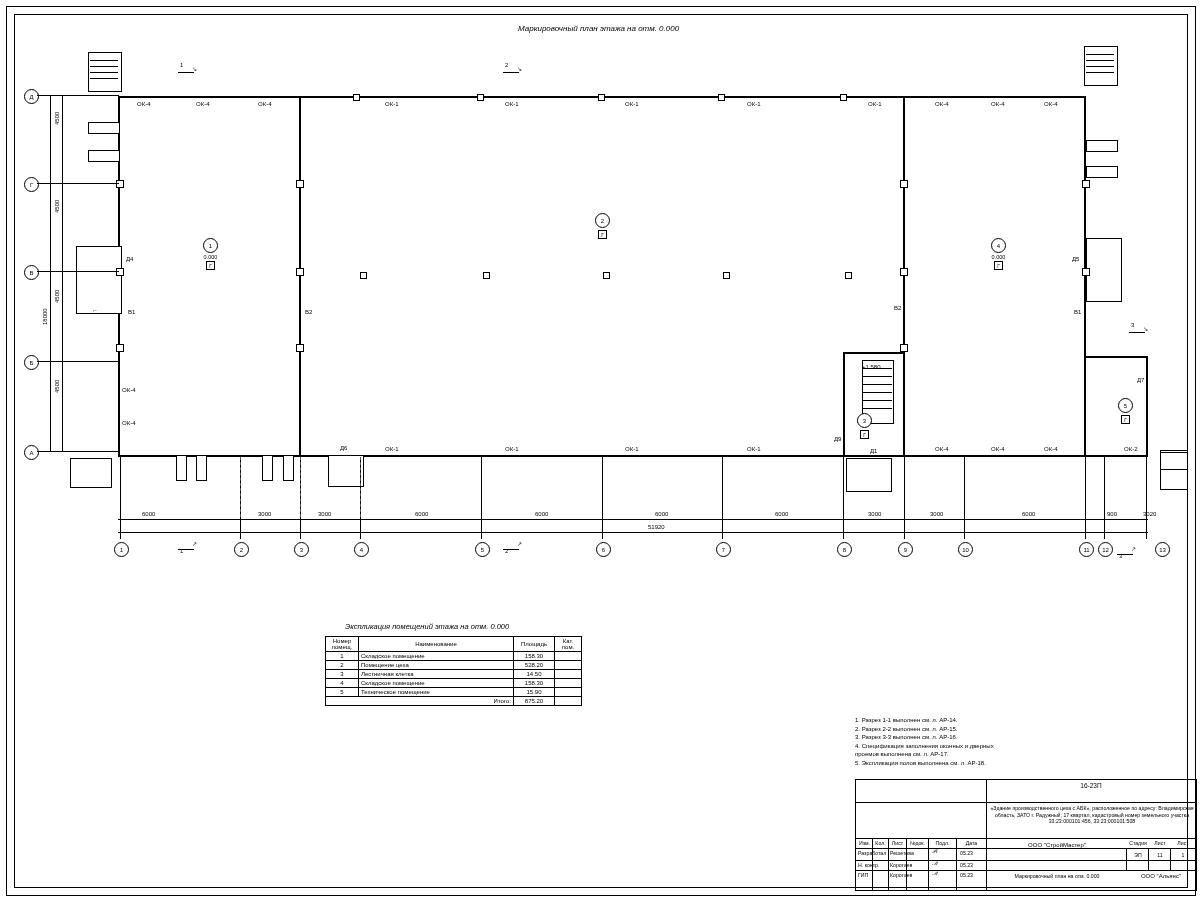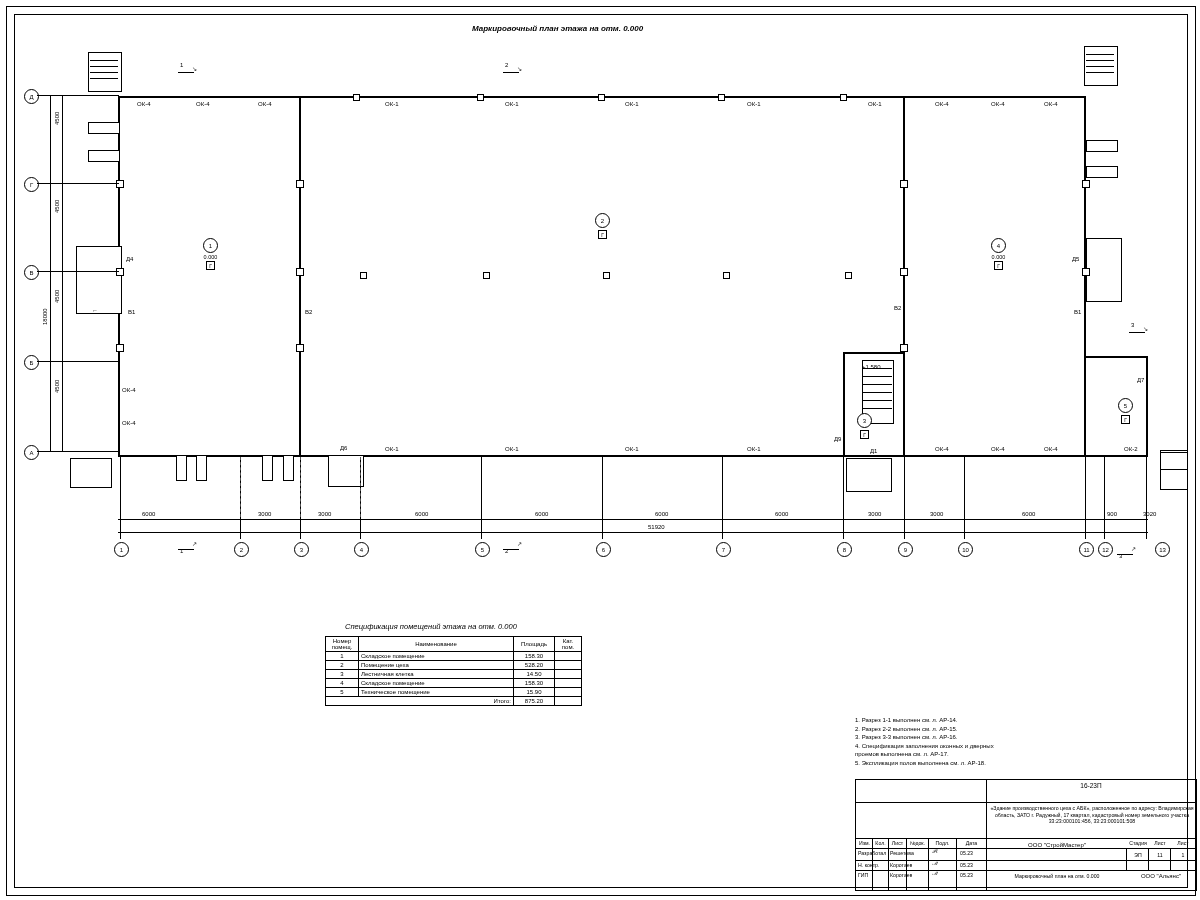--- a/index.html
+++ b/index.html
@@ -30,21 +30,21 @@
   .sig{font-family:"Liberation Serif",serif;font-style:italic;font-size:7px;}
 </style>
 </head>
 <body>
 
 <div id="sheet">
 
   <div class="frame" style="left:6px;top:6px;width:1188px;height:888px;"></div>
   <div class="frame" style="left:14px;top:14px;width:1172px;height:872px;"></div>
 
-  <div class="txt title-plan" style="left:472px;top:25px;font-weight:bold;">Маркировочный план этажа на отм. 0.000</div>
+  <div class="txt title-plan" style="left:518px;top:25px;">Маркировочный план этажа на отм. 0.000</div>
 
   <div class="wall" style="left:118px;top:96px;width:968px;height:2px;"></div>
   <div class="wall" style="left:118px;top:455px;width:1030px;height:2px;"></div>
   <div class="wall" style="left:118px;top:96px;width:2px;height:361px;"></div>
   <div class="wall" style="left:1084px;top:96px;width:2px;height:262px;"></div>
   <div class="wall" style="left:1084px;top:356px;width:62px;height:2px;"></div>
   <div class="wall" style="left:1146px;top:356px;width:2px;height:101px;"></div>
 
   <div class="wall" style="left:299px;top:96px;width:2px;height:361px;"></div>
   <div class="wall" style="left:903px;top:96px;width:2px;height:361px;"></div>
@@ -254,21 +254,21 @@
   <div class="ln hl" style="left:503px;top:549px;width:16px;"></div>
   <div class="txt" style="left:517px;top:541px;">↗</div>
   <div class="sec-mark" style="left:1119px;top:553px;"><span>3</span></div>
   <div class="ln hl" style="left:1117px;top:554px;width:16px;"></div>
   <div class="txt" style="left:1131px;top:546px;">↗</div>
 
   <div class="dash" style="left:240px;top:457px;height:60px;"></div>
   <div class="dash" style="left:300px;top:457px;height:60px;"></div>
   <div class="dash" style="left:360px;top:457px;height:60px;"></div>
 
-  <div class="expl-title">Спецификация помещений этажа на отм. 0.000</div>
+  <div class="expl-title">Экспликация помещений этажа на отм. 0.000</div>
   <table class="expl">
     <thead>
       <tr>
         <th style="width:28px;text-align:center;">Номер помещ.</th>
         <th style="width:150px;text-align:center;">Наименование</th>
         <th style="width:36px;text-align:center;">Площадь</th>
         <th style="width:22px;text-align:center;">Кат. пом.</th>
       </tr>
     </thead>
     <tbody>

